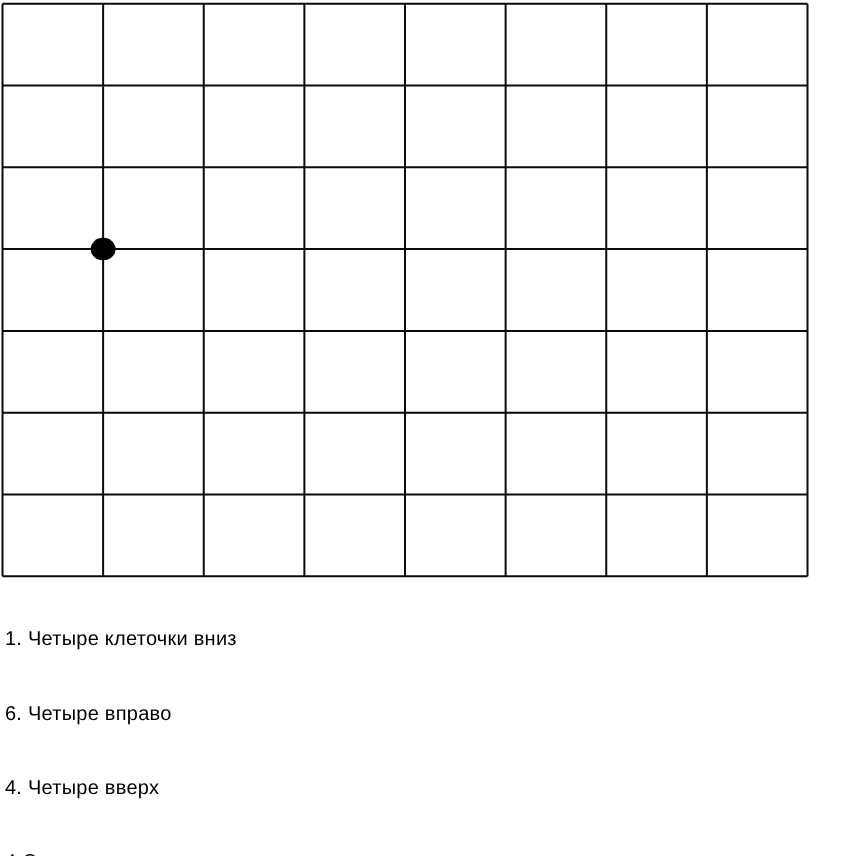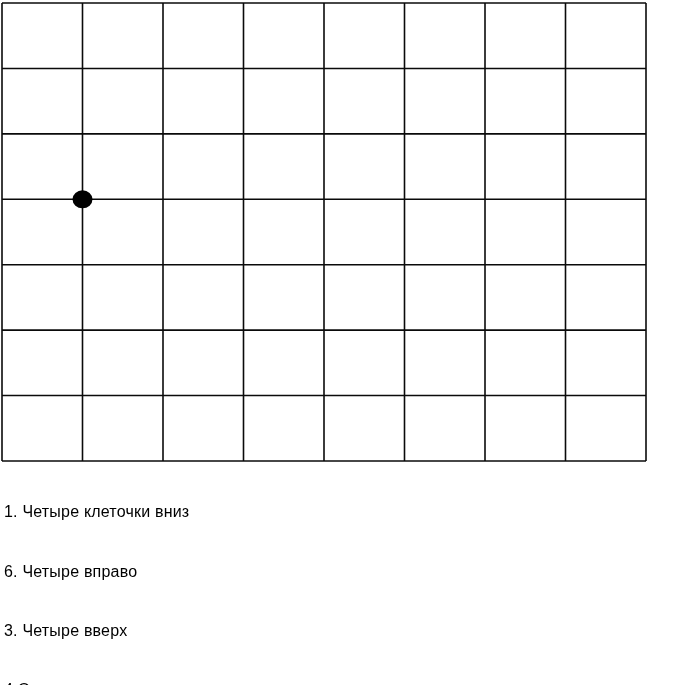--- a/index.html
+++ b/index.html
@@ -69,21 +69,21 @@
       <line x1="2" y1="264.7142857142857" x2="646" y2="264.7142857142857"></line>
       <line x1="2" y1="330.14285714285717" x2="646" y2="330.14285714285717"></line>
       <line x1="2" y1="395.57142857142856" x2="646" y2="395.57142857142856"></line>
       <line x1="2" y1="461" x2="646" y2="461"></line>
       <ellipse cx="82.5" cy="199.28571428571428" rx="10" ry="9" fill="#000000"></ellipse>
     </svg>
 
   <div class="instructions">
     <div class="instruction-line">1. Четыре клеточки вниз</div>
     <div class="instruction-line">6. Четыре вправо</div>
-    <div class="instruction-line">3. Четыре вверх</div>
+    <div class="instruction-line">4. Четыре вверх</div>
     <div class="instruction-line">4.Одна вправо</div>
     
     
     
     
     
     
     
   </div>
 

